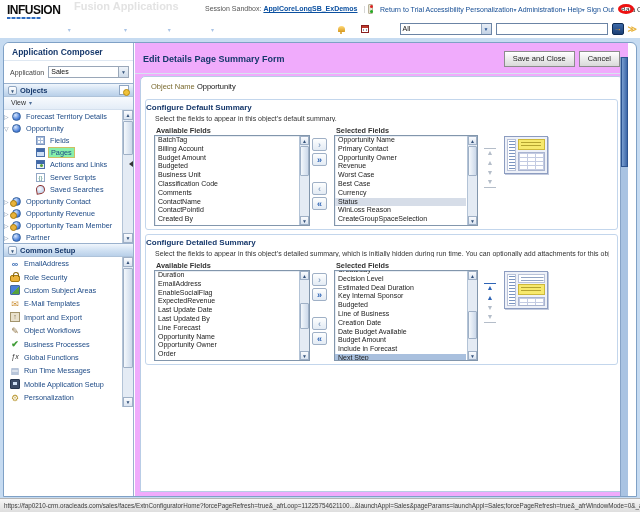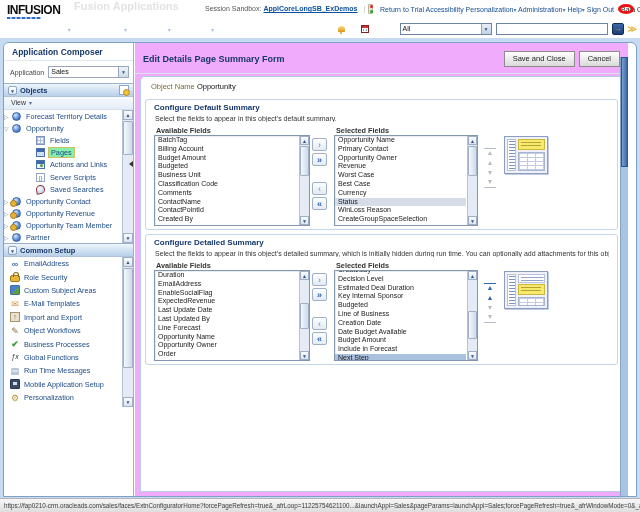--- a/index.html
+++ b/index.html
@@ -116,21 +116,21 @@
   .btn { font-size:7.5px; color:#222; padding:2px 8px 3px; background:linear-gradient(#fff,#ececec 50%,#d9d9d9); border:1px solid #8c8c8c; border-radius:0; box-shadow:0 1px 0 #fff inset; white-space:nowrap; }
   .main-rule { position:absolute; left:0; right:0; top:30px; border-top:1px solid #d7e3f0; }
   .obj-panel { position:absolute; left:5px; right:5px; top:33px; bottom:4px; border:1px solid #b9cde6; border-radius:5px 5px 0 0; background:#fff; }
   .obj-row { padding:5px 10px 4px; font-size:7.5px; }
   .obj-label { color:#7a6a2f; }
   .obj-value { color:#111; }
 
   .section { position:absolute; left:4px; right:4px; border:1px solid #c3d6ec; border-radius:3px; background:#fff; height:131px; }
   .section.s1 { top:22px; }
   .section.s2 { top:157px; }
-  .sec-title { position:absolute; top:3px; left:8px; font-size:8px; font-weight:bold; color:#16386b; }
+  .sec-title { position:absolute; top:3px; left:0; font-size:8px; font-weight:bold; color:#16386b; }
   .sec-desc { position:absolute; top:15px; left:9px; right:8px; font-size:7px; color:#333; white-space:nowrap; overflow:hidden; }
   .col-label { position:absolute; top:26px; font-size:7.3px; font-weight:bold; color:#333; }
   .col-label.av { left:10px; } .col-label.se { left:190px; }
 
   .listbox { position:absolute; top:35px; height:91px; background:#fff; border:1px solid #8296ac; box-shadow:1px 1px 0 #e8edf3 inset; overflow:hidden; }
   .listbox.av { left:8px; width:156px; }
   .listbox.se { left:188px; width:144px; }
   .fitem { height:8.8px; font-size:7px; color:#1a1a1a; padding:0 3px 0 3px; line-height:8.8px; white-space:nowrap; margin-right:11px; }
   .fitem.hl-gray { background:#d6dde8; }
   .fitem.hl-blue { background:#a9c0de; }

